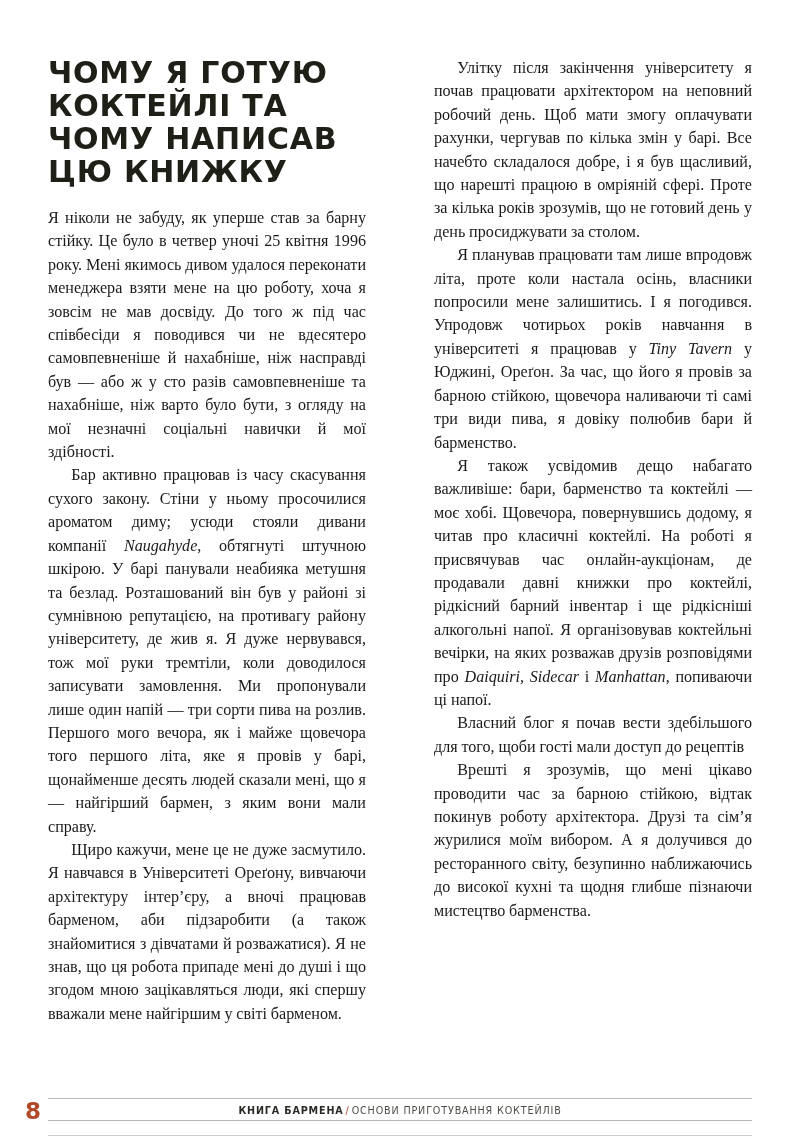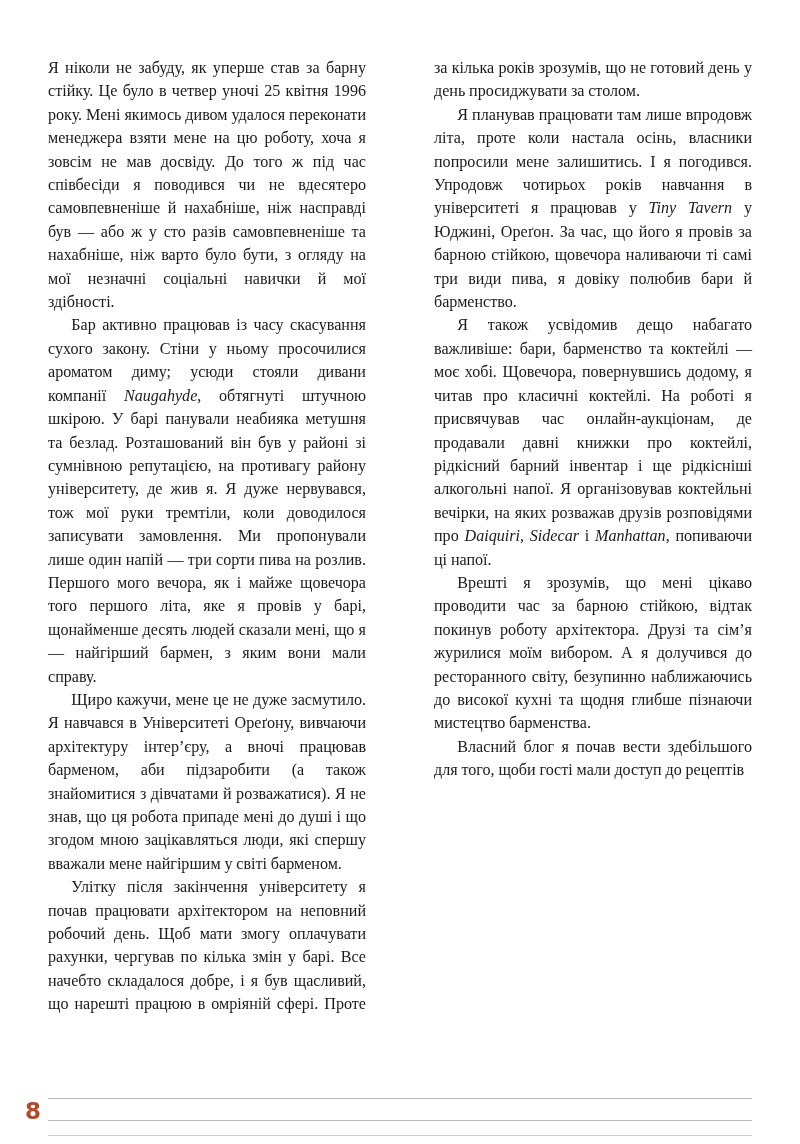--- a/index.html
+++ b/index.html
@@ -134,40 +134,46 @@
     color: #4e4e48;
   }
 </style>
 </head>
 <body>
 
 <div class="page">
 
   <div class="body-columns">
 
+    <h1 class="chapter-title">ЧОМУ Я ГОТУЮ КОКТЕЙЛІ ТА ЧОМУ НАПИСАВ ЦЮ КНИЖКУ</h1>
 
     <div id="paragraph-host">
         <p class="para lead"><span>Я ніколи не забуду, як уперше став за барну стійку. Це було в четвер уночі 25 квітня 1996 року. Мені якимось дивом удалося переконати менеджера взяти мене на цю роботу, хоча я зовсім не мав досвіду. До того ж під час співбесіди я поводився чи не вдесятеро самовпевненіше й нахабніше, ніж насправді був — або ж у сто разів самовпевненіше та нахабніше, ніж варто було бути, з огляду на мої незначні соціальні навички й мої здібності.</span></p>
         <p class="para"><span>Бар активно працював із часу скасування сухого закону. Стіни у ньому просочилися ароматом диму; усюди стояли дивани компанії </span><em>Naugahyde</em><span>, обтягнуті штучною шкірою. У барі панували неабияка метушня та безлад. Розташований він був у районі зі сумнівною репутацією, на противагу району університету, де жив я. Я дуже нервувався, тож мої руки тремтіли, коли доводилося записувати замовлення. Ми пропонували лише один напій — три сорти пива на розлив. Першого мого вечора, як і майже щовечора того першого літа, яке я провів у барі, щонайменше десять людей сказали мені, що я — найгірший бармен, з яким вони мали справу.</span></p>
         <p class="para"><span>Щиро кажучи, мене це не дуже засмутило. Я навчався в Університеті Ореґону, вивчаючи архітектуру інтер’єру, а вночі працював барменом, аби підзаробити (а також знайомитися з дівчатами й розважатися). Я не знав, що ця робота припаде мені до душі і що згодом мною зацікавляться люди, які спершу вважали мене найгіршим у світі барменом.</span></p>
         <p class="para"><span>Улітку після закінчення університету я почав працювати архітектором на неповний робочий день. Щоб мати змогу оплачувати рахунки, чергував по кілька змін у барі. Все начебто складалося добре, і я був щасливий, що нарешті працюю в омріяній сфері. Проте за кілька років зрозумів, що не готовий день у день просиджувати за столом.</span></p>
         <p class="para"><span>Я планував працювати там лише впродовж літа, проте коли настала осінь, власники попросили мене залишитись. І я погодився. Упродовж чотирьох років навчання в університеті я працював у </span><em>Tiny Tavern</em><span> у Юджині, Ореґон. За час, що його я провів за барною стійкою, щовечора наливаючи ті самі три види пива, я довіку полюбив бари й барменство.</span></p>
         <p class="para"><span>Я також усвідомив дещо набагато важливіше: бари, барменство та коктейлі — моє хобі. Щовечора, повернувшись додому, я читав про класичні коктейлі. На роботі я присвячував час онлайн-аукціонам, де продавали давні книжки про коктейлі, рідкісний барний інвентар і ще рідкісніші алкогольні напої. Я організовував коктейльні вечірки, на яких розважав друзів розповідями про </span><em>Daiquiri, Sidecar</em><span> і </span><em>Manhattan</em><span>, попиваючи ці напої.</span></p>
+        <p class="para"><span>Власний блог я почав вести здебільшого для того, щоби гості мали доступ до рецептів</span></p>
         <p class="para"><span>Врешті я зрозумів, що мені цікаво проводити час за барною стійкою, відтак покинув роботу архітектора. Друзі та сім’я журилися моїм вибором. А я долучився до ресторанного світу, безупинно наближаючись до високої кухні та щодня глибше пізнаючи мистецтво барменства.</span></p>
-        <p class="para"><span>Власний блог я почав вести здебільшого для того, щоби гості мали доступ до рецептів</span></p>
       </div>
 
   </div>
 
   <div class="footer">
 
     <div class="folio">8</div>
 
     <div class="footer-rules">
       <div class="rule top"></div>
       <div class="rule mid"></div>
       <div class="rule bot"></div>
 
+      <div class="running-head">
+        <span class="rh-pad">
+          <span class="rh-book">КНИГА БАРМЕНА</span><span class="rh-sep">/</span><span class="rh-sub">ОСНОВИ ПРИГОТУВАННЯ КОКТЕЙЛІВ</span>
+        </span>
+      </div>
     </div>
 
   </div>
 
 </div>
 
 </body></html>

